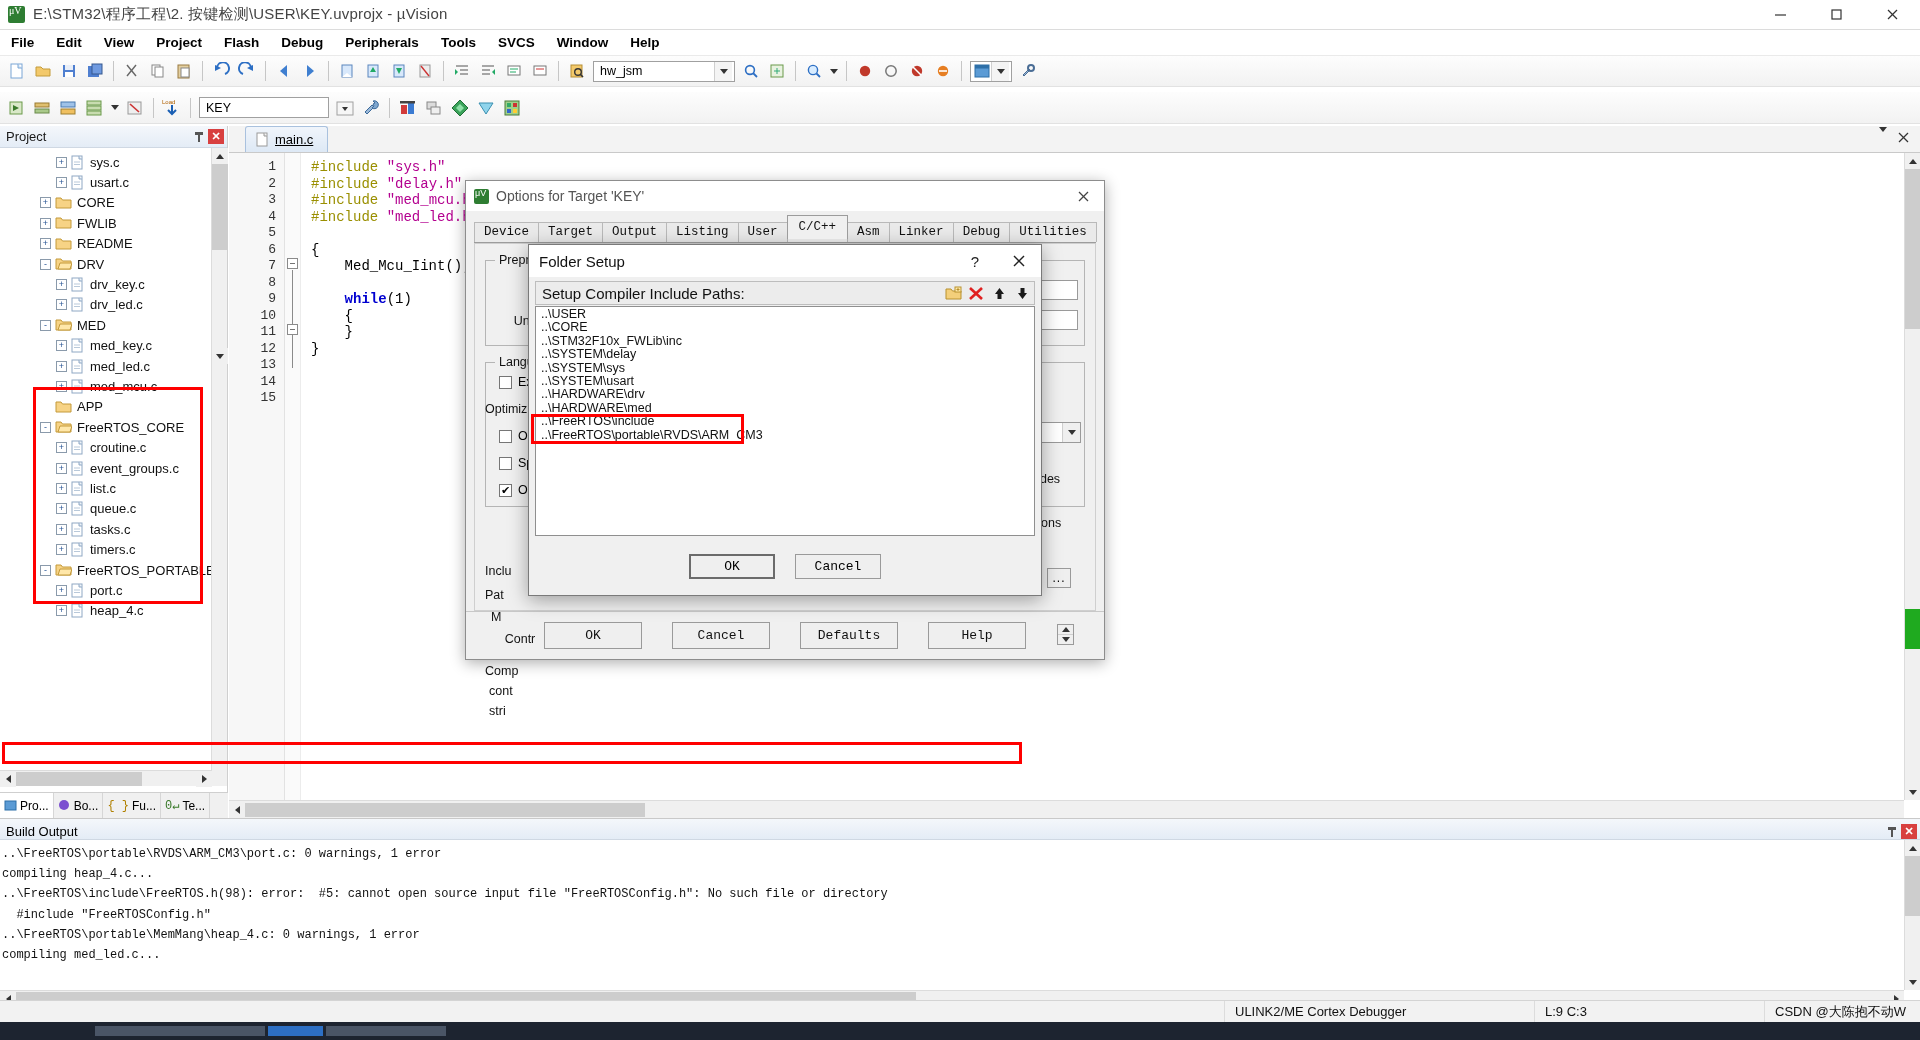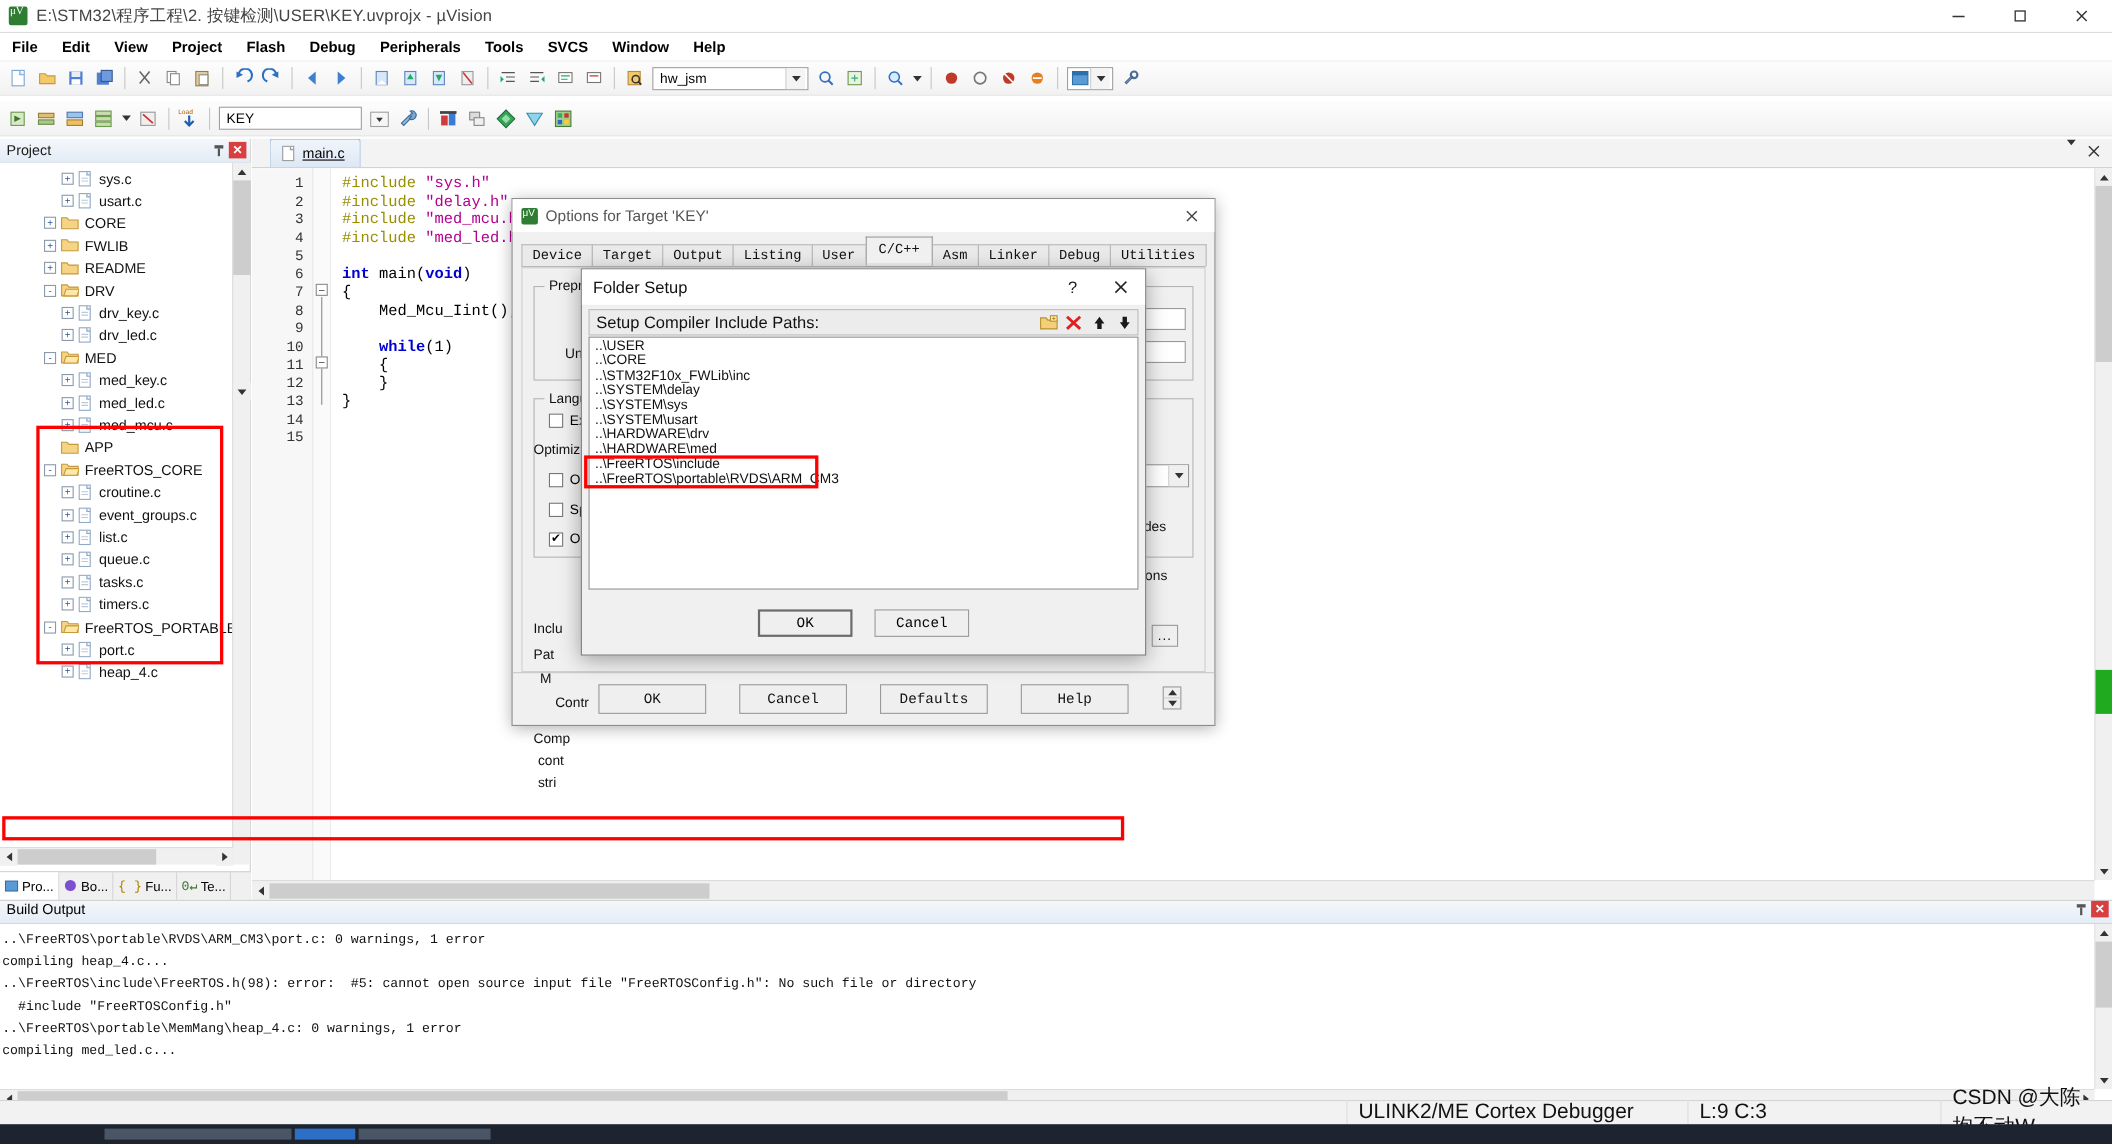--- a/index.html
+++ b/index.html
@@ -316,21 +316,21 @@
   }
   .fs-btn.default { border: 2px solid #6b6b6b; }
 
   
   .build-panel {
     position: absolute; left: 0; top: 818px; width: 1920px; height: 188px;
     background: #fff; border-top: 1px solid #c9c9c9;
   }
   .build-header {
     height: 21px; background: linear-gradient(#f4f7fb,#e4ecf6);
-    display: flex; align-items: flex-start; padding-left: 6px;
+    display: flex; align-items: flex-end; padding-left: 6px;
     font-size: 13px; border-bottom: 1px solid #cfd8e3;
   }
   .build-header .hdr-tools { margin-left: auto; display: flex; align-items: center; padding-right: 3px; }
   .build-body {
     position: absolute; top: 21px; left: 0; right: 16px; bottom: 16px;
     overflow: hidden; padding: 4px 0 0 2px;
   }
   .bline {
     height: 20.2px; line-height: 20.2px; white-space: pre;
     font-family: "Liberation Mono", monospace; font-size: 12px; color: #111;
@@ -341,21 +341,21 @@
   }
   .build-scroll-h {
     position: absolute; left: 0; right: 16px; bottom: 0; height: 16px;
     background: #f0f0f0; border-top: 1px solid #dcdcdc; display: flex; align-items: center;
   }
 
   
   .statusbar {
     position: absolute; left: 0; bottom: 18px; width: 1920px; height: 22px;
     background: #f2f2f2; border-top: 1px solid #d4d4d4;
-    display: flex; align-items: flex-end; font-size: 19px; color: #111;
+    display: flex; align-items: center; font-size: 13px; color: #111;
   }
   .sb-cell { height: 22px; display: flex; align-items: center; padding: 0 10px; border-right: 1px solid #dcdcdc; }
   .taskbar {
     position: absolute; left: 0; bottom: 0; width: 1920px; height: 18px;
     background: #1d2430;
   }
   .tb-seg { position: absolute; height: 10px; top: 4px; background: #4a5566; }
 
   
   .redbox { position: absolute; border: 3px solid #ff0000; pointer-events: none; z-index: 60; }
@@ -1057,21 +1057,20 @@
         <div class="fold-box" style="top:105px">–</div>
         <div class="fold-line" style="top:117px;height:98px"></div>
         <div class="fold-box" style="top:171px">–</div>
       </div>
       <div class="code-lines" id="code-lines">
           <div class="cline"><span class="k-pre">#include</span> <span class="k-str">"sys.h"</span></div>
           <div class="cline"><span class="k-pre">#include</span> <span class="k-str">"delay.h"</span></div>
           <div class="cline"><span class="k-pre">#include</span> <span class="k-str">"med_mcu.h"</span></div>
           <div class="cline"><span class="k-pre">#include</span> <span class="k-str">"med_led.h"</span></div>
           <div class="cline">&nbsp;</div>
-          <div class="cline"><span class="k-kw">int</span> main(<span class="k-kw">void</span>)</div>
           <div class="cline">{</div>
           <div class="cline">    Med_Mcu_Iint();</div>
           <div class="cline">&nbsp;</div>
           <div class="cline">    <span class="k-kw">while</span>(1)</div>
           <div class="cline">    {</div>
           <div class="cline">    }</div>
           <div class="cline">}</div>
           <div class="cline">&nbsp;</div>
           <div class="cline">&nbsp;</div>
         </div>

